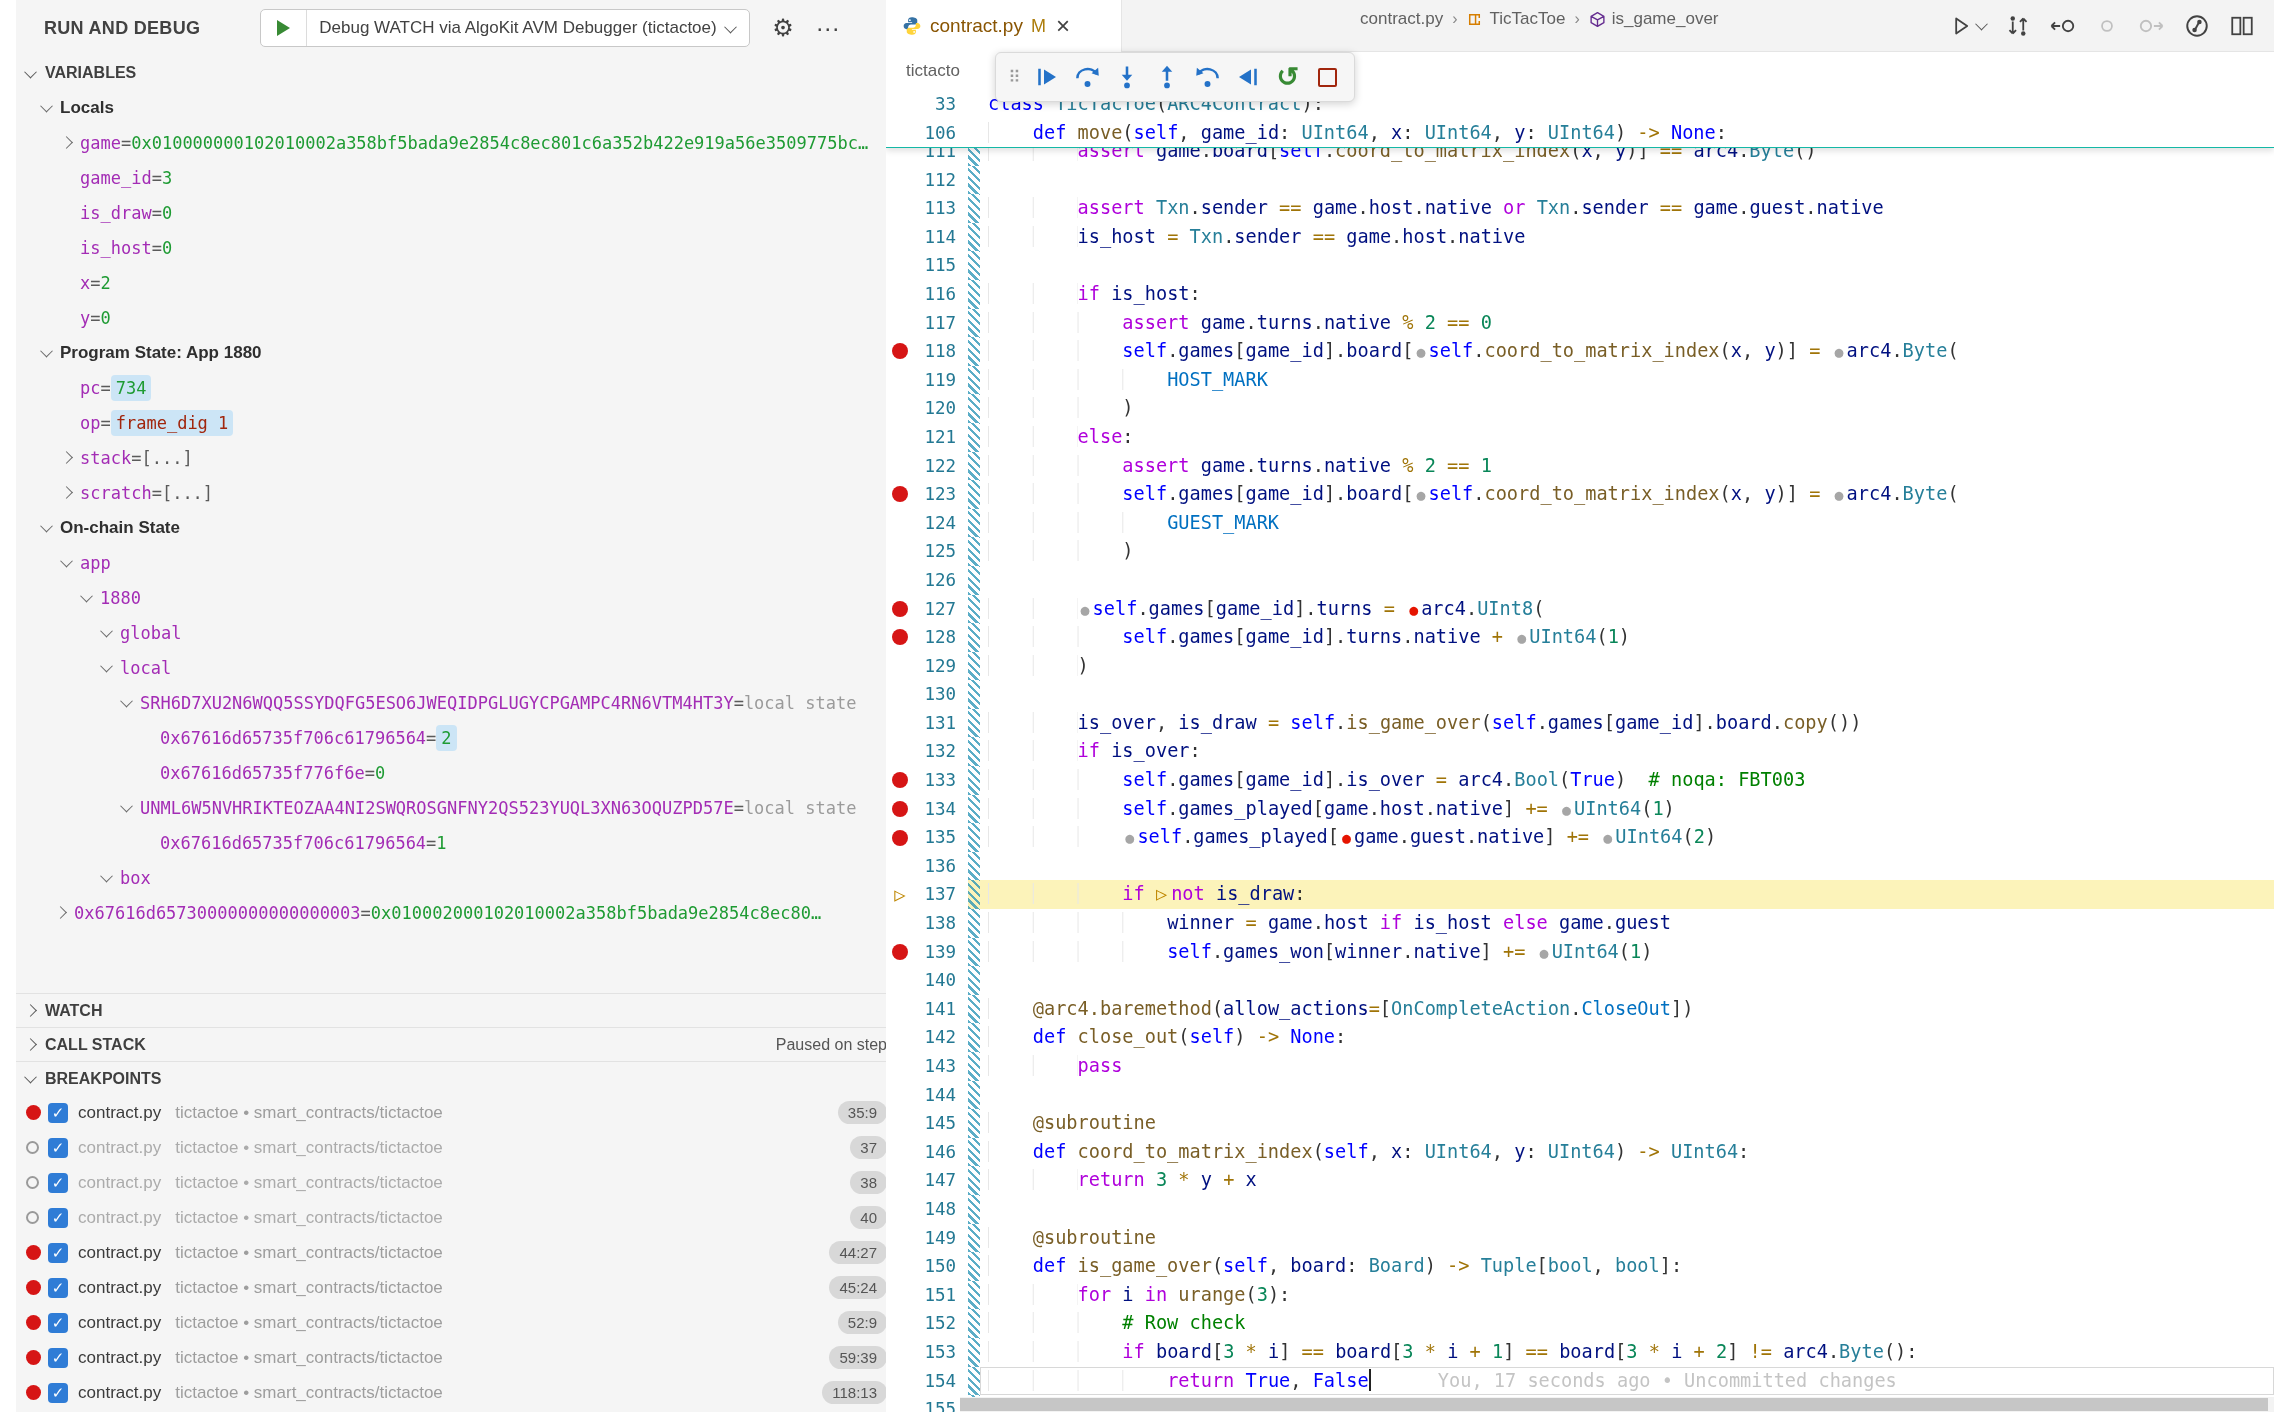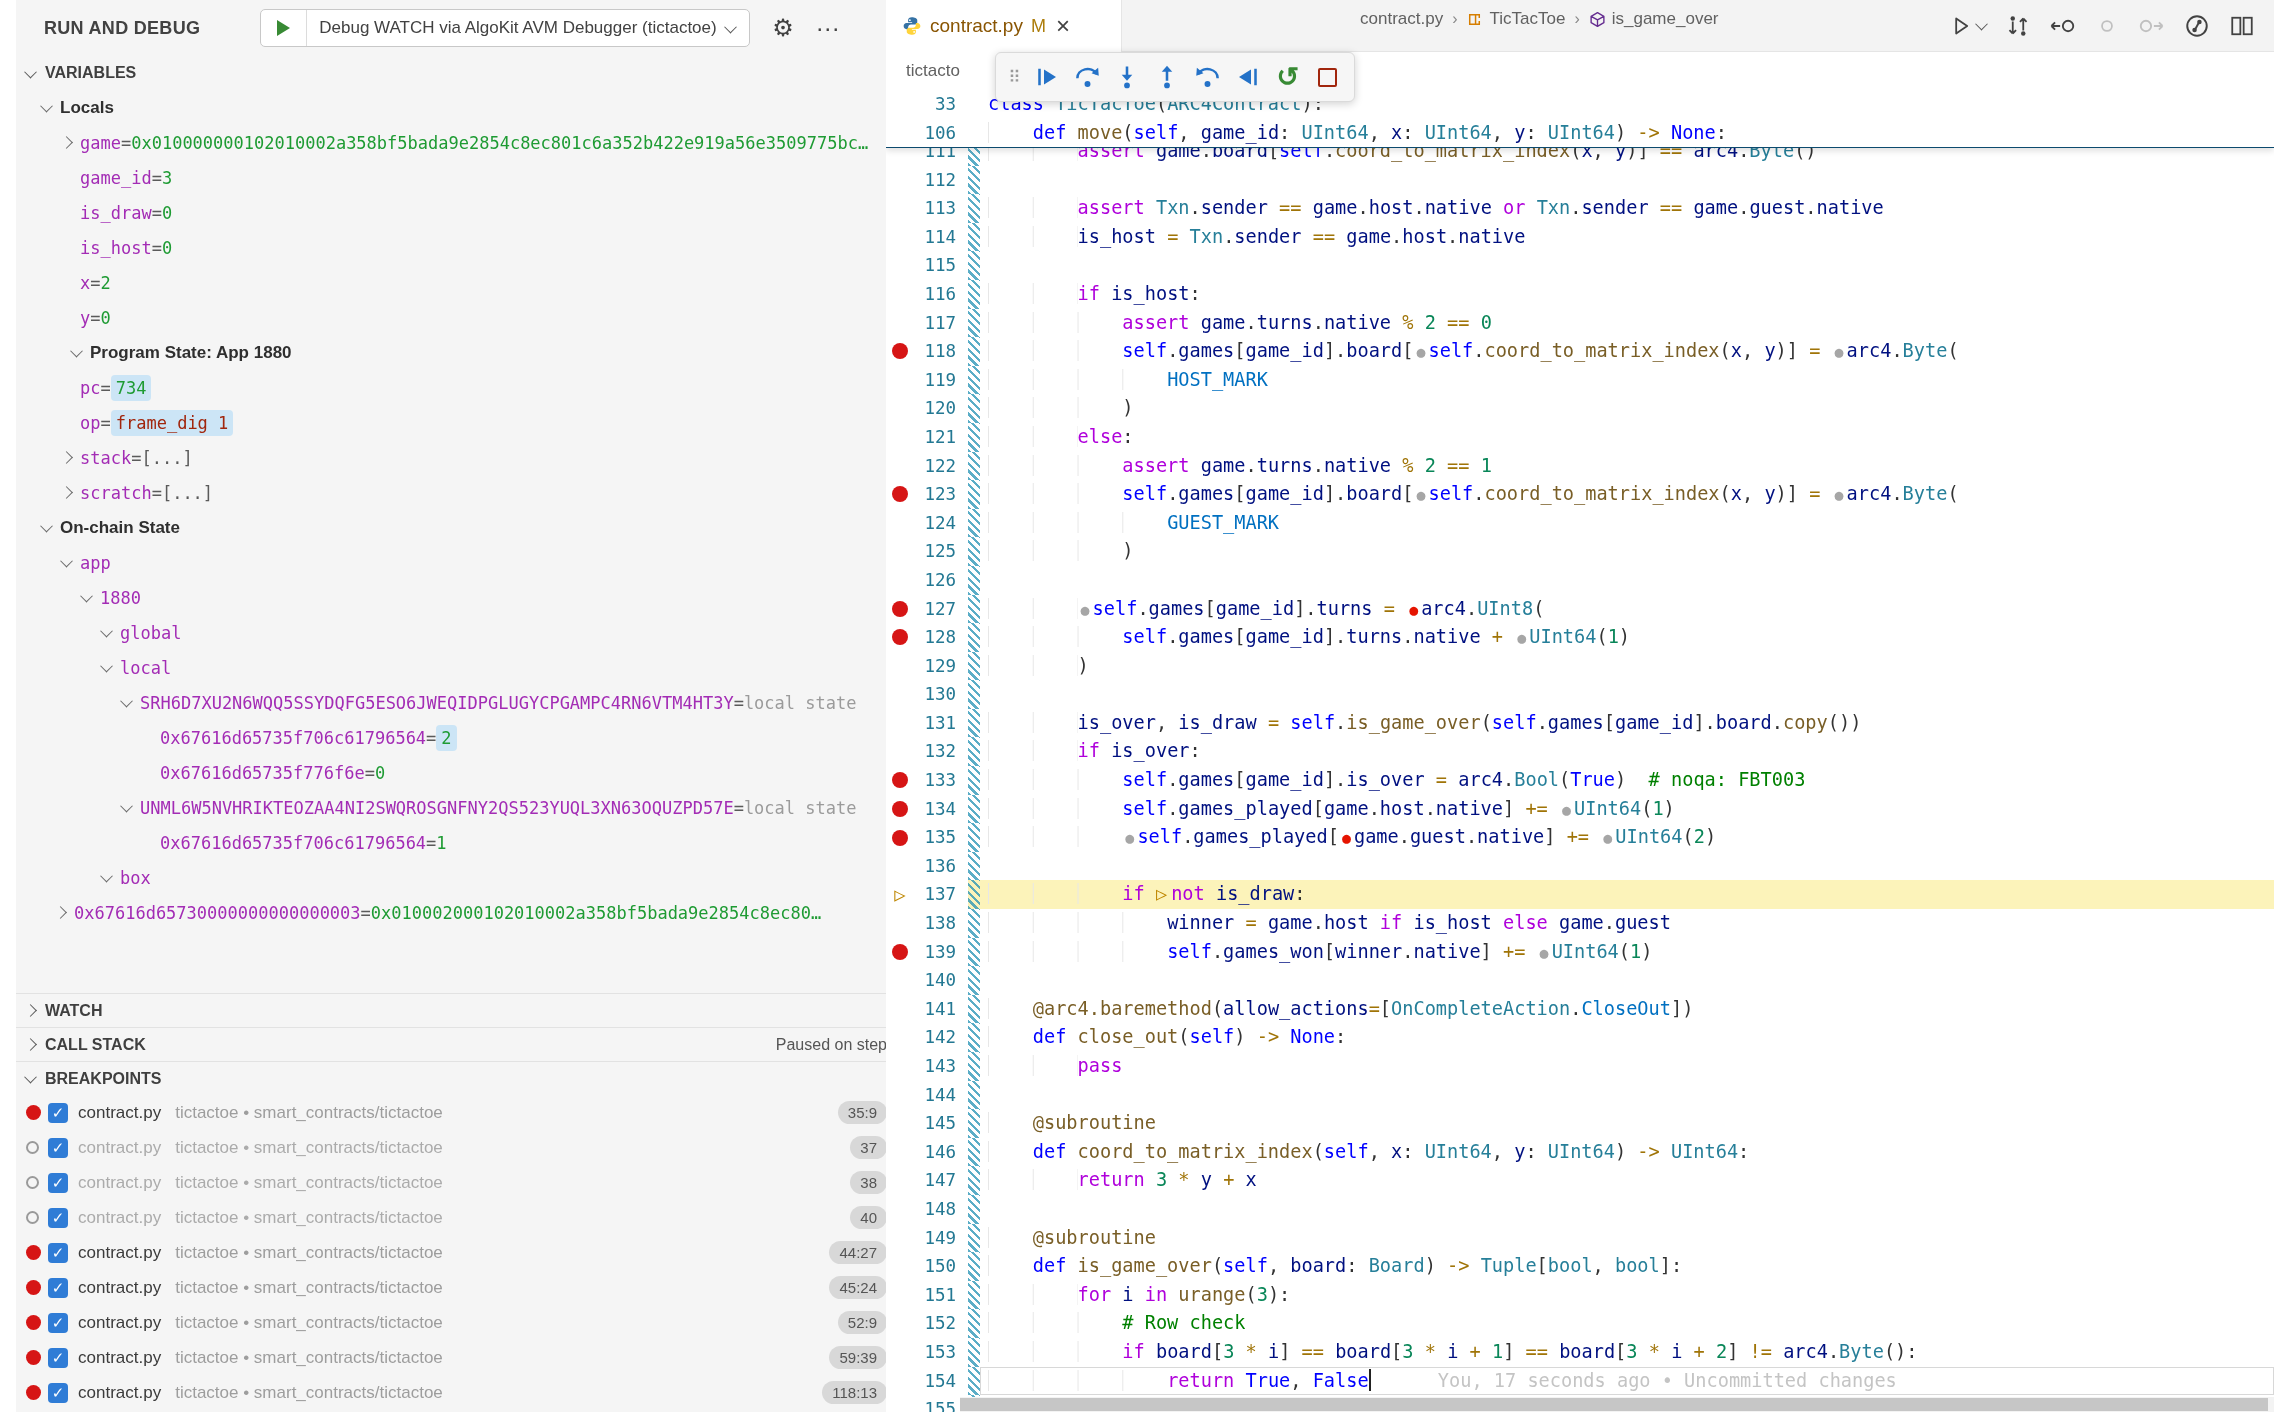--- a/index.html
+++ b/index.html
@@ -96,21 +96,21 @@
   .ind { background-image:linear-gradient(to right, #e7e7e7 1px, transparent 1px); background-size:4ch 100%; }
 
   .tok-k { color:#0000ff; } .tok-c { color:#af00db; } .tok-f { color:#795e26; }
   .tok-t { color:#267f99; } .tok-v { color:#001080; } .tok-n { color:#098658; }
   .tok-m { color:#008000; } .tok-o { color:#a07407; } .tok-p { color:#333333; }
   .tok-K { color:#0070c1; } .tok-bl { color:#c4c4c4; }
   .tok-gd { color:#a6a6a6; font-size:15px; padding:0 3px; } .tok-rd { color:#e51400; font-size:15px; padding:0 3px; }
   .tok-ar { color:#bf8700; padding:0 4px 0 0; font-weight:bold; }
   .caret { display:inline-block; width:2px; height:22px; background:#222; vertical-align:-4px; }
 
-  .sticky { position:absolute; left:0; top:0; right:0; height:58px; background:#0c4a6e;
+  .sticky { position:absolute; left:0; top:0; right:0; height:58px; background:#14b8a6;
     box-shadow:0 3px 6px rgba(0,0,0,.12); }
   .sticky .crow { background:#fff; }
   .sticky .g-stripe { background:none; }
 
   .hscroll { position:absolute; left:74px; right:0; bottom:0; height:15px; background:#f3f3f3; }
   .hscroll .thumb { position:absolute; left:0; top:1px; bottom:1px; right:6px; background:#c6c6c6; }
 
   
   .dbg-toolbar { position:absolute; left:109px; top:52px; width:360px; height:50px; background:#f6f6f6;
     border:1px solid #dadada; border-radius:6px; box-shadow:0 2px 8px rgba(0,0,0,.18);
@@ -179,21 +179,21 @@
           <span class="vname">x</span>
           <span class="veq"> = </span>
           <span class="vval vc-green">2</span>
         </div>
         <div class="vrow" style="padding-left: 46px;">
           <span class="chsp"></span>
           <span class="vname">y</span>
           <span class="veq"> = </span>
           <span class="vval vc-green">0</span>
         </div>
-        <div class="vrow" style="padding-left: 26px; margin-left: 30px;">
+        <div class="vrow" style="padding-left: 26px;">
           <span class="cv down"></span>
           <span class="vlabel">Program State: App 1880</span>
         </div>
         <div class="vrow" style="padding-left: 46px;">
           <span class="chsp"></span>
           <span class="vname">pc</span>
           <span class="veq"> = </span>
           <span class="vval vc-green hl">734</span>
         </div>
         <div class="vrow" style="padding-left: 46px;">

